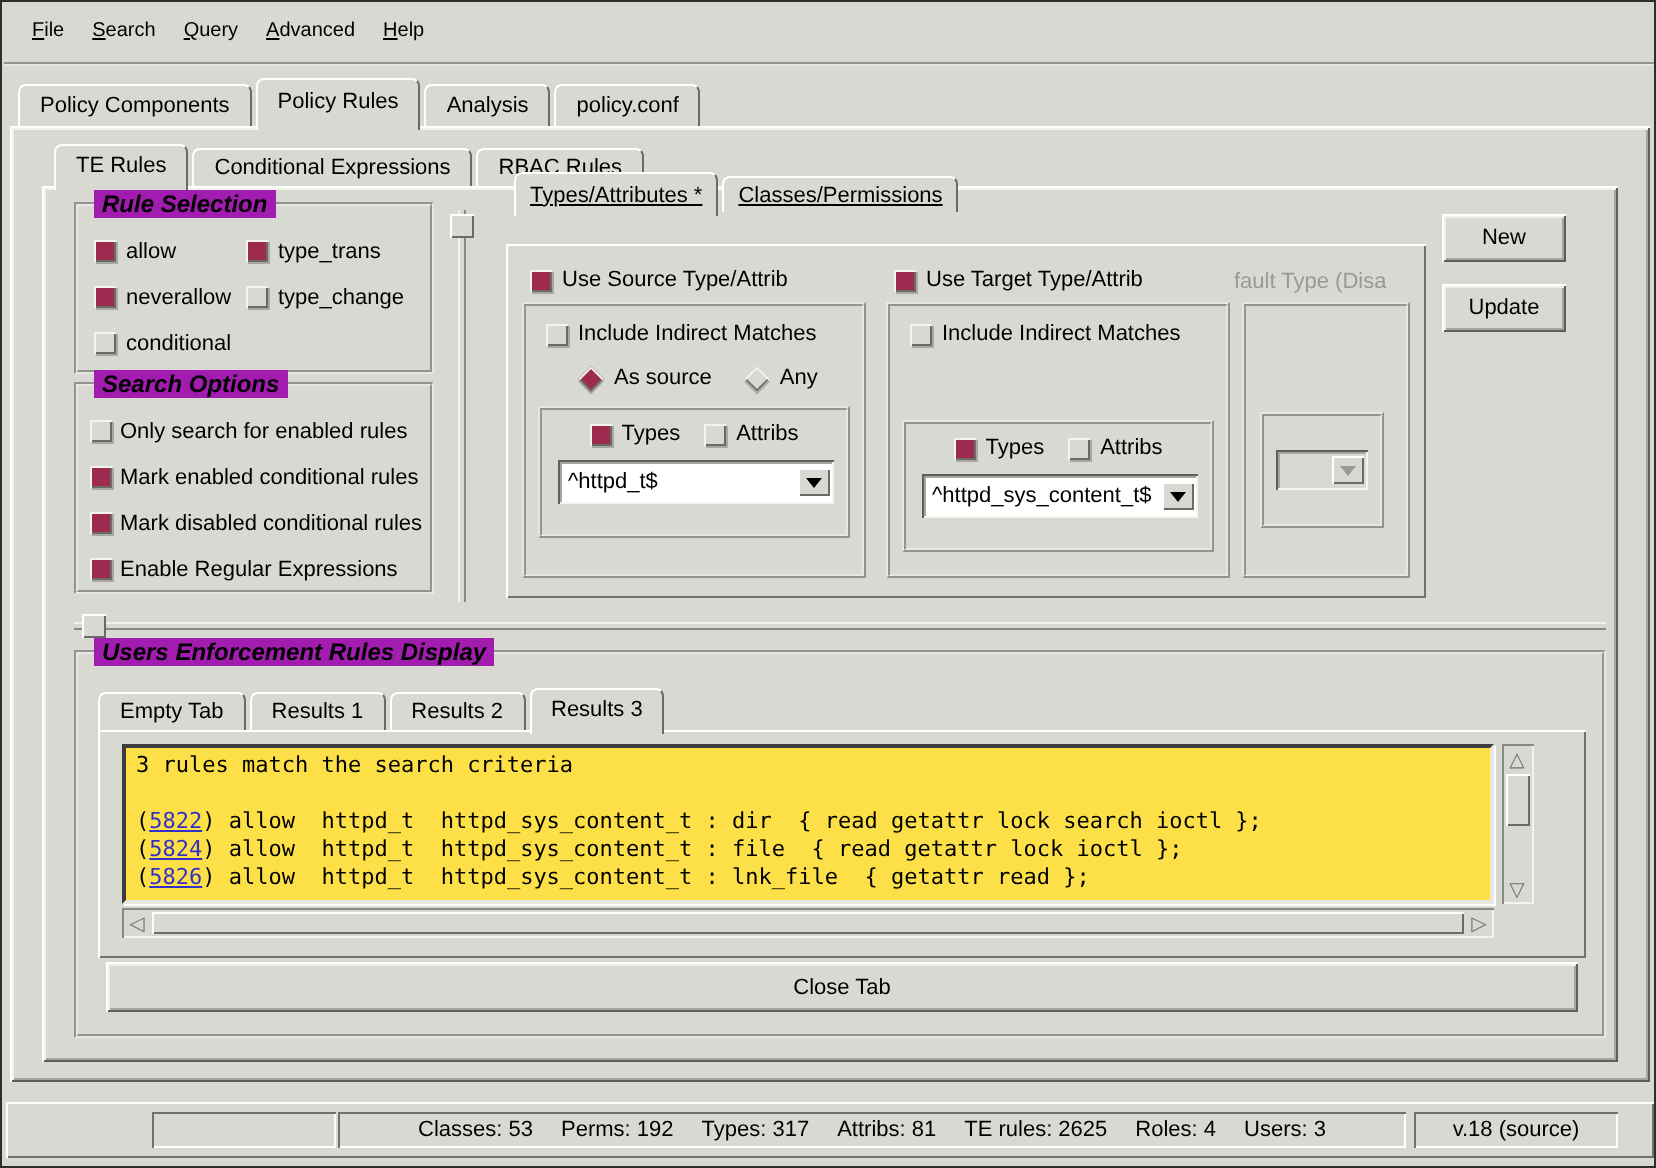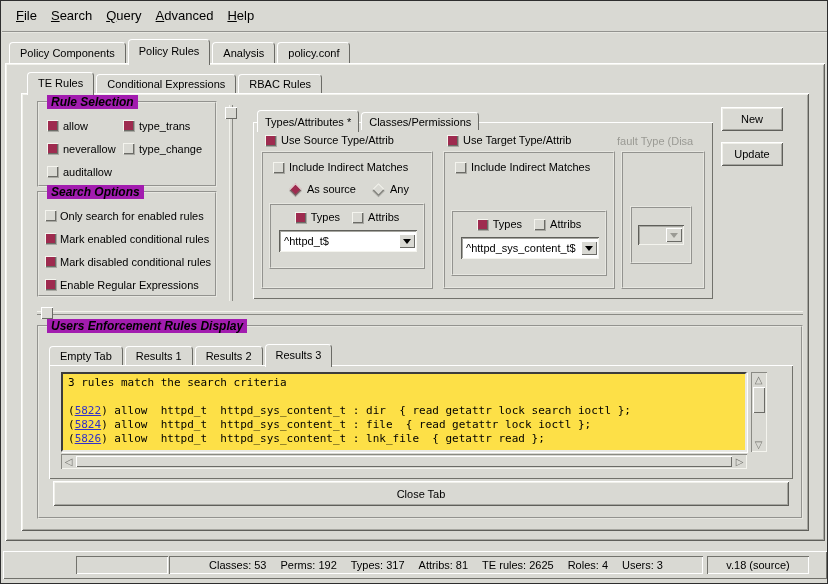--- a/index.html
+++ b/index.html
@@ -6,21 +6,21 @@
   body { font-family: "Liberation Sans", sans-serif; font-size: 11px; color: #000; background:#555; }
   .window { position: relative; width: 828px; height: 584px; background: #d9d9d3; border: 1px solid #2e2e2e; overflow: hidden; }
   .abs { position: absolute; }
   .raised  { background:#d9d9d3; box-shadow: inset 1px 1px 0 #ffffff, inset -1px -1px 0 #72726c; }
   .raised2 { background:#d9d9d3; box-shadow: inset 1px 1px 0 #ffffff, inset -1px -1px 0 #5f5f5a, inset 2px 2px 0 #f2f2ec, inset -2px -2px 0 #a6a6a0; }
   .groove { border: 2px groove #e7e7e1; }
   .ridge  { border: 2px ridge #e7e7e1; }
   .grouplabel { position:absolute; top:-8px; left:8px; background:#a21caf; padding:0 4px; font-weight:bold; font-style:italic; font-size:12px; white-space:nowrap; }
 
   .menubar { left:1px; top:1px; width:825px; height:31px; display:flex; align-items:center; gap:14px; padding:0 0 2px 14px; border-bottom:2px groove #e7e7e1; }
-  .menuitem { cursor: default; font-size:13px; }
+  .menuitem { cursor: default; font-size:10px; }
 
   .tabs { display:flex; align-items:flex-end; gap:2px; }
   .tab { height:21px; display:flex; align-items:center; padding:0 10px; background:#d9d9d3; border:1px solid; border-color:#ffffff #6b6b66 #6b6b66 #ffffff; border-bottom:none; border-radius:4px 4px 0 0; font-size:11px; white-space:nowrap; }
   .tab.active { height:26px; margin-bottom:-2px; z-index:4; padding-bottom:3px; }
 
   .cb { display:flex; align-items:center; gap:5px; white-space:nowrap; }
   .ind { width:11px; height:11px; flex:none; background:#d9d9d3; box-shadow: inset 1px 1px 0 #f4f4ee, inset -1px -1px 0 #6b6b66, 1px 1px 0 #a8a8a2; }
   .ind.on { background:#9e2b4f; }
   .rad { width:9px; height:9px; flex:none; background:#d9d9d3; transform:rotate(45deg); box-shadow: inset 1px 1px 0 #f4f4ee, inset -1px -1px 0 #6b6b66, 1px 1px 0 #a8a8a2; margin:0 2px; }
   .rad.on { background:#9e2b4f; }
@@ -107,21 +107,21 @@
       <div class="cb">
           <span class="ind on"></span>
           <span>neverallow</span>
         </div>
       <div class="cb">
           <span class="ind"></span>
           <span>type_change</span>
         </div>
       <div class="cb">
           <span class="ind"></span>
-          <span>auditallow</span>
+          <span>conditional</span>
         </div>
     </div>
   </div>
 
   <div class="abs groove" style="left:36px; top:190px; width:180px; height:106px; z-index:2;">
     <span class="grouplabel">Search Options</span>
     <div style="display:grid; grid-auto-rows:23px; padding:11px 0 0 6px; align-items:center;">
       <div class="cb" style="gap:4px;">
           <span class="ind"></span>
           <span>Only search for enabled rules</span>
@@ -137,21 +137,21 @@
       <div class="cb" style="gap:4px;">
           <span class="ind on"></span>
           <span>Enable Regular Expressions</span>
         </div>
     </div>
   </div>
 
   <div class="abs sash-v" style="left:228px; top:104px; height:196px; z-index:2;"></div>
   <div class="abs grip" style="left:224px; top:106px; z-index:3;"></div>
 
-  <div class="abs tabs" style="left:256px; top:108px; height:21px; z-index:2;">
+  <div class="abs tabs" style="left:256px; top:84px; height:21px; z-index:2;text-decoration:underline;">
     <div class="tab active" style="height:22px; padding:0 7px;">
         <span>Types/Attributes *</span>
       </div>
     <div class="tab" style="height:18px; padding:0 7px;">
         <span>Classes/Permissions</span>
       </div>
   </div>
   <div class="abs raised" style="left:252px; top:121px; width:460px; height:177px; z-index:1;"></div>
 
   <div class="abs cb" style="left:264px; top:133px; z-index:2;">

